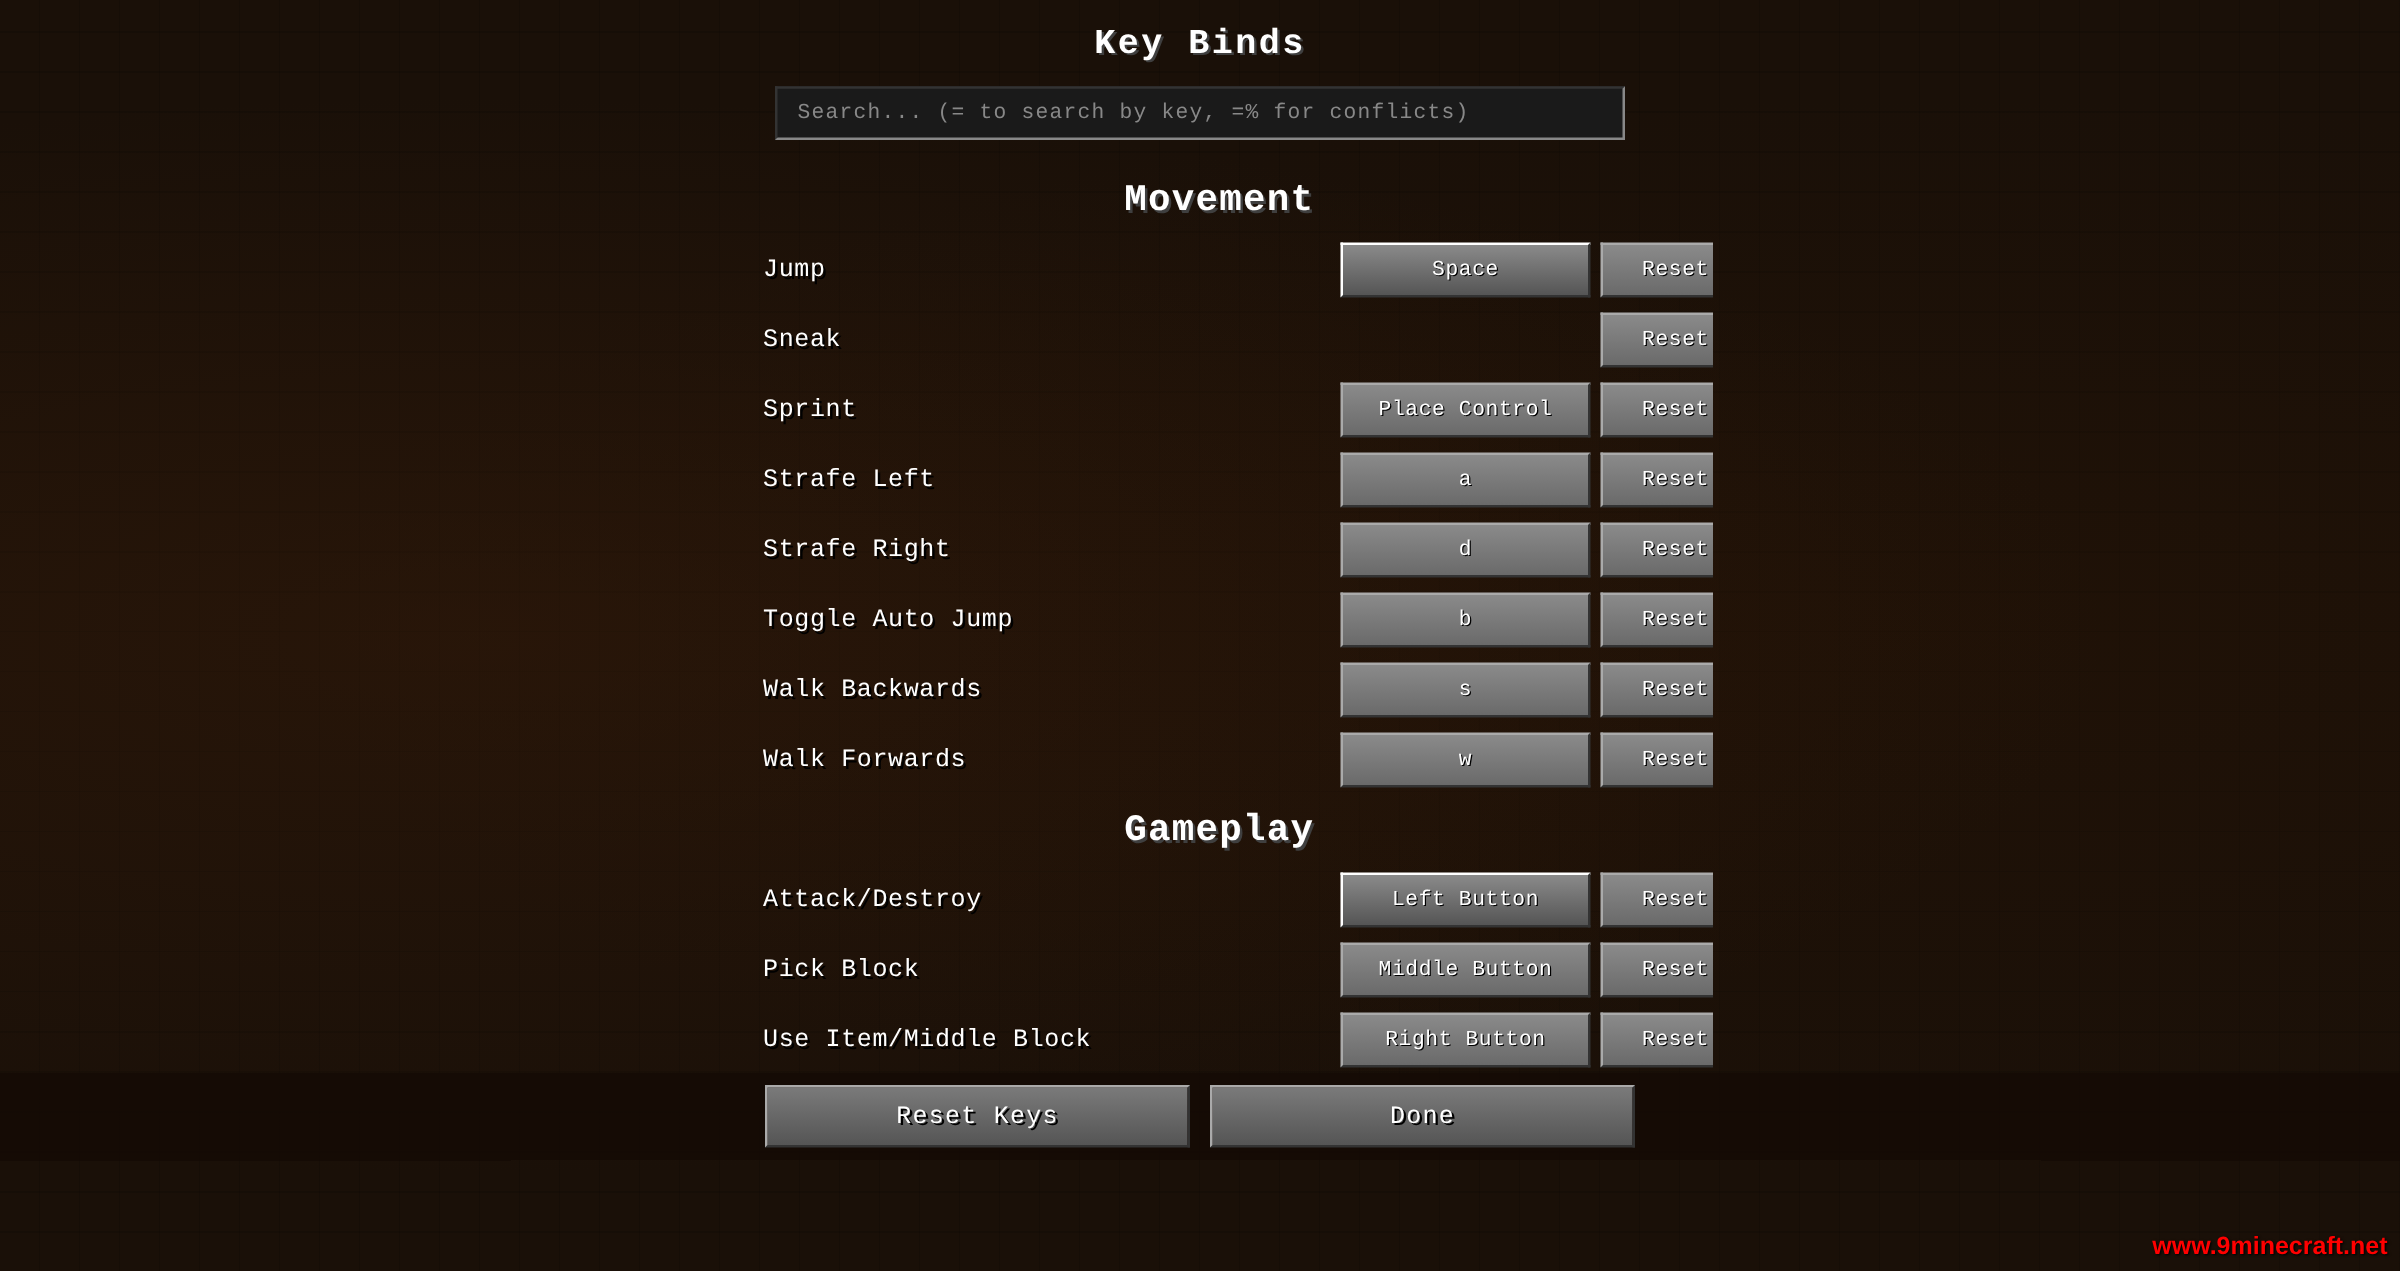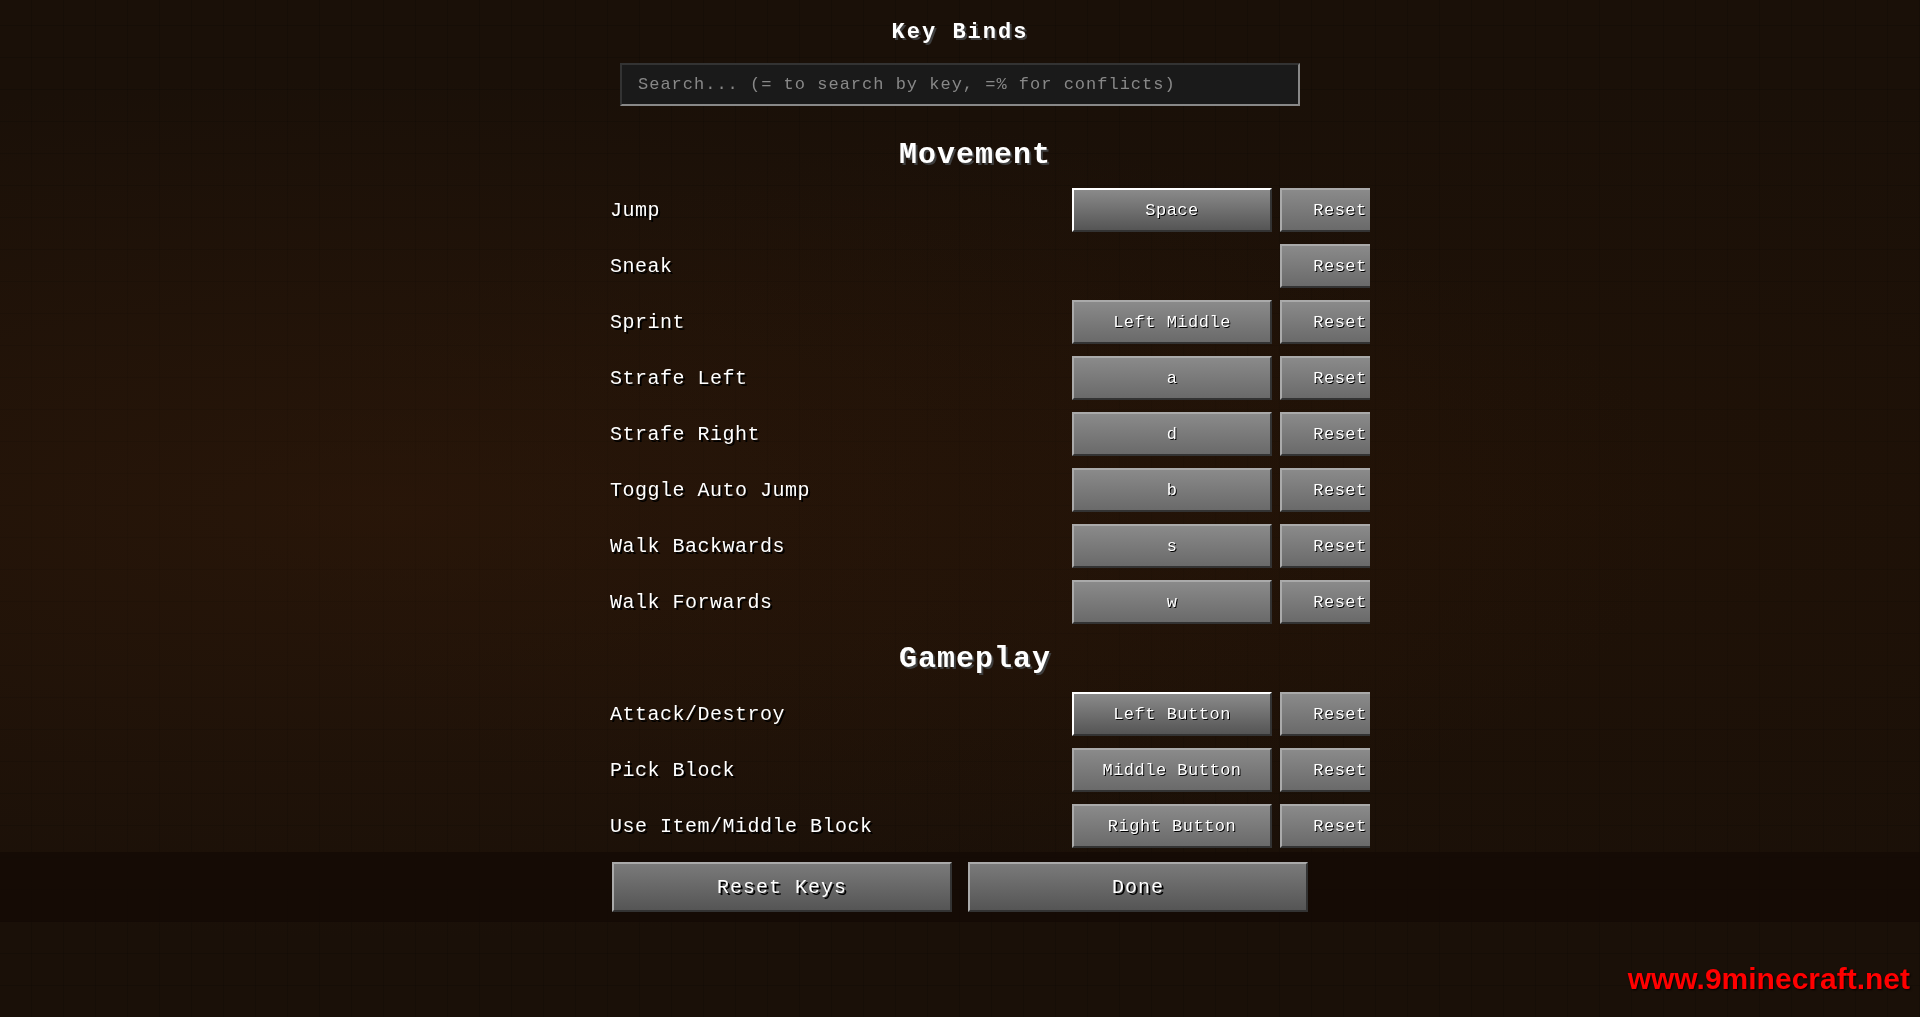--- a/index.html
+++ b/index.html
@@ -51,21 +51,21 @@
       height: 1017px;
       display: flex;
       flex-direction: column;
       align-items: center;
       position: relative;
     }
 
     .title {
       color: #ffffff;
       font-family: 'Courier New', monospace;
-      font-size: 22px;
+      font-size: 28px;
       font-weight: bold;
       text-align: center;
       margin-top: 20px;
       margin-bottom: 18px;
       text-shadow: 2px 2px 0px #3f3f3f;
       letter-spacing: 2px;
     }
 
     .search-box-wrapper {
       width: 680px;
@@ -195,25 +195,25 @@
       font-family: 'Courier New', monospace;
       font-size: 20px;
       text-align: center;
       cursor: pointer;
       text-shadow: 2px 2px 0px #000;
       letter-spacing: 1px;
     }
 
     .watermark {
       position: absolute;
-      bottom: 21px;
+      bottom: 8px;
       right: 10px;
       color: #ff6600;
       font-family: Arial, sans-serif;
-      font-size: 30px;
+      font-size: 20px;
       font-weight: bold;
       text-shadow: 1px 1px 2px #000;
       z-index: 100;
     }
 
     .watermark span {
       color: #ff0000;
     }
 
     .main-content {
@@ -270,21 +270,21 @@
           <button class="reset-button">Reset</button>
         </div>
 
         <div class="keybind-row">
           <span class="keybind-label">Sneak</span>
           <button class="reset-button">Reset</button>
         </div>
 
         <div class="keybind-row">
           <span class="keybind-label">Sprint</span>
-          <button class="keybind-button">Left Middle</button>
+          <button class="keybind-button">Place Control</button>
           <button class="reset-button">Reset</button>
         </div>
 
         <div class="keybind-row">
           <span class="keybind-label">Strafe Left</span>
           <button class="keybind-button">a</button>
           <button class="reset-button">Reset</button>
         </div>
 
         <div class="keybind-row">

